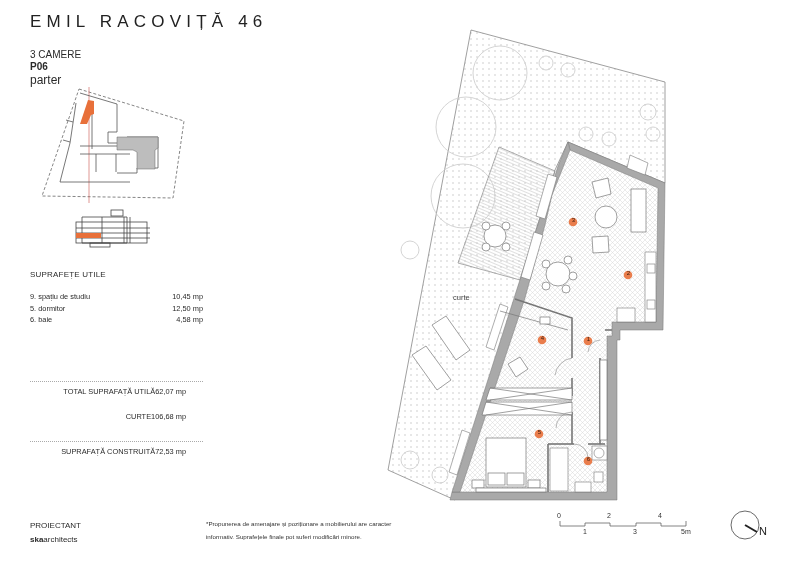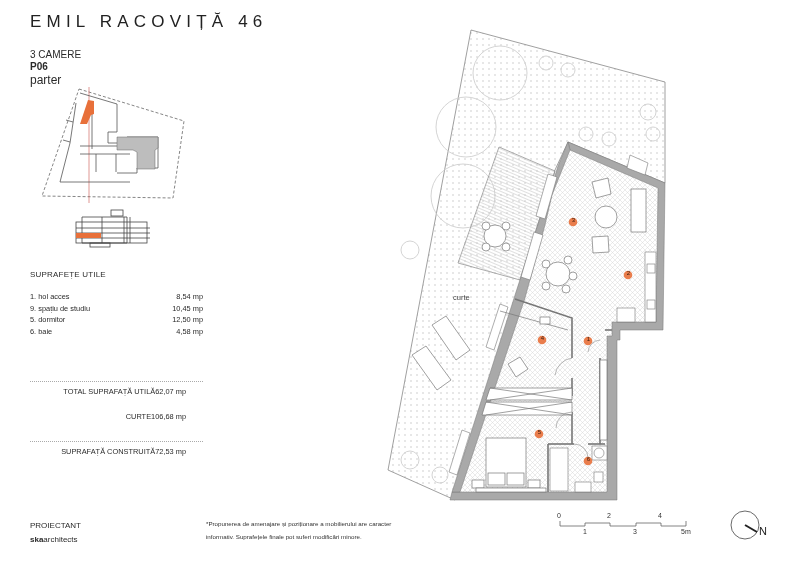--- a/index.html
+++ b/index.html
@@ -60,24 +60,20 @@
     <line x1="124" y1="217" x2="124" y2="243"></line>
     <line x1="130" y1="217" x2="130" y2="243"></line>
     <rect x="90" y="243" width="20" height="4"></rect>
   </g>
   <rect x="76" y="233" width="25" height="5" fill="#e8703a"></rect>
 </svg>
 
 <div class="abs section-head">SUPRAFEȚE UTILE</div>
 <div class="abs rows">
   <div class="row">
-      <span>1. hol acces</span>
-      <span>8,54 mp</span>
-    </div>
-  <div class="row">
       <span>9. spațiu de studiu</span>
       <span>10,45 mp</span>
     </div>
   <div class="row">
       <span>5. dormitor</span>
       <span>12,50 mp</span>
     </div>
   <div class="row">
       <span>6. baie</span>
       <span>4,58 mp</span>

